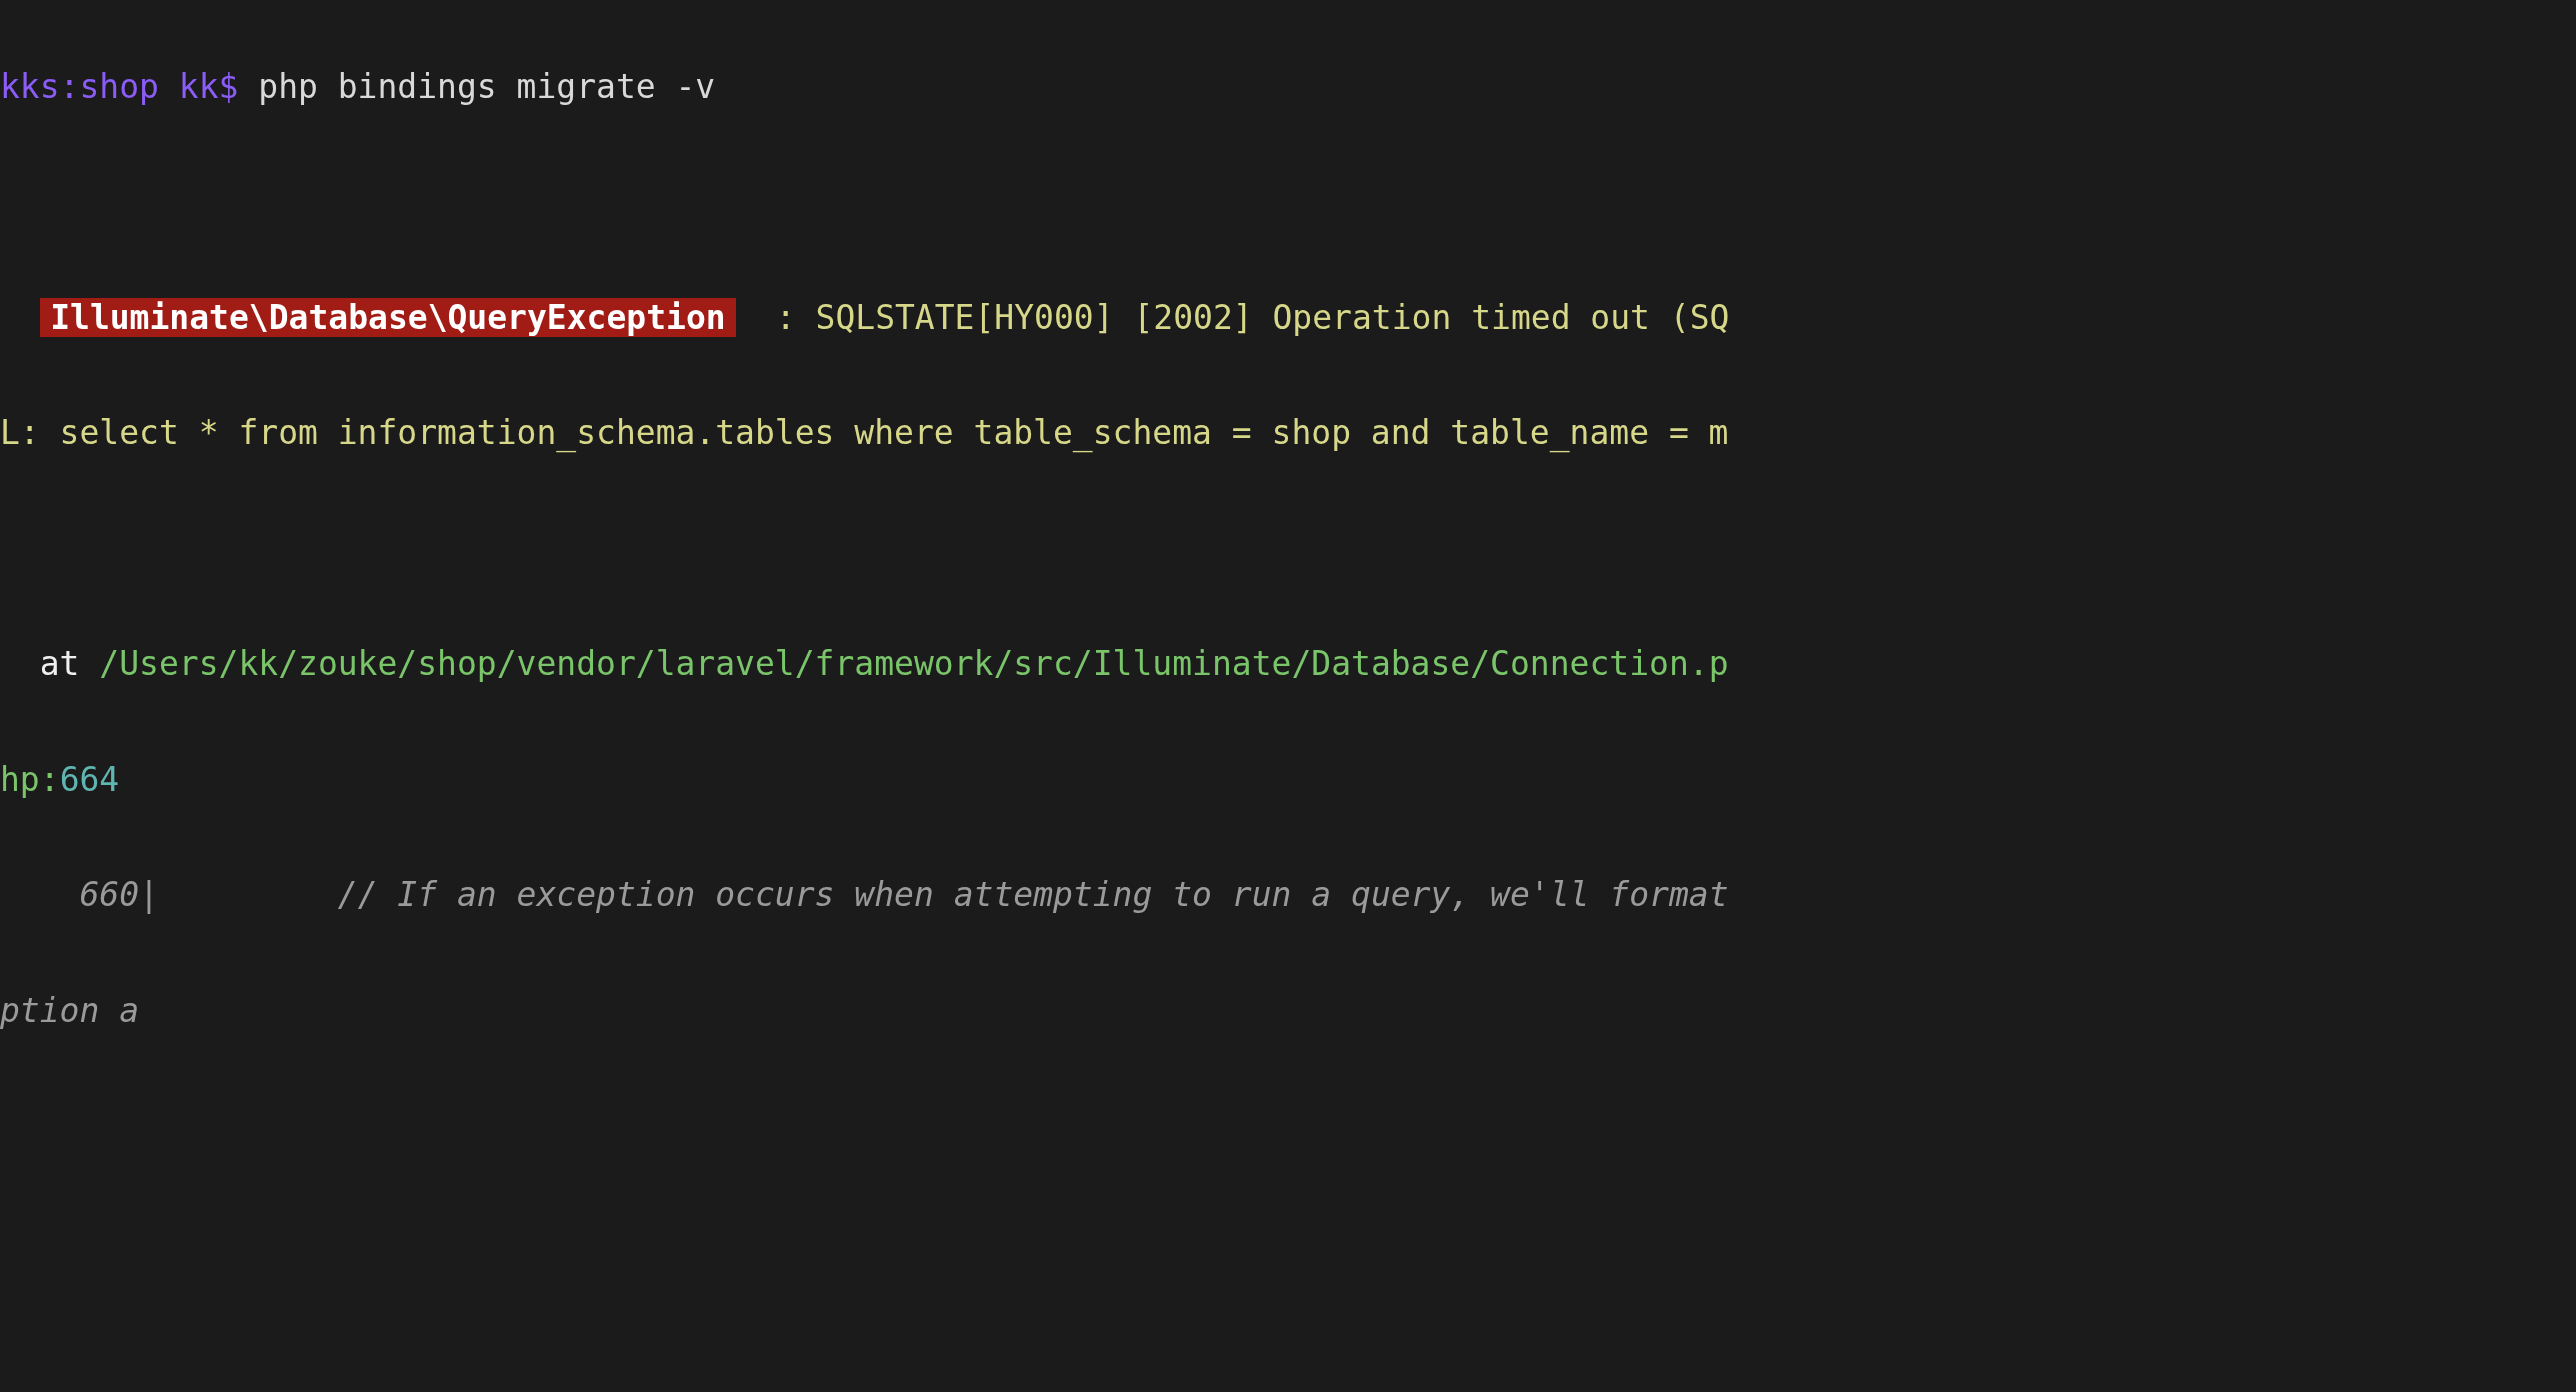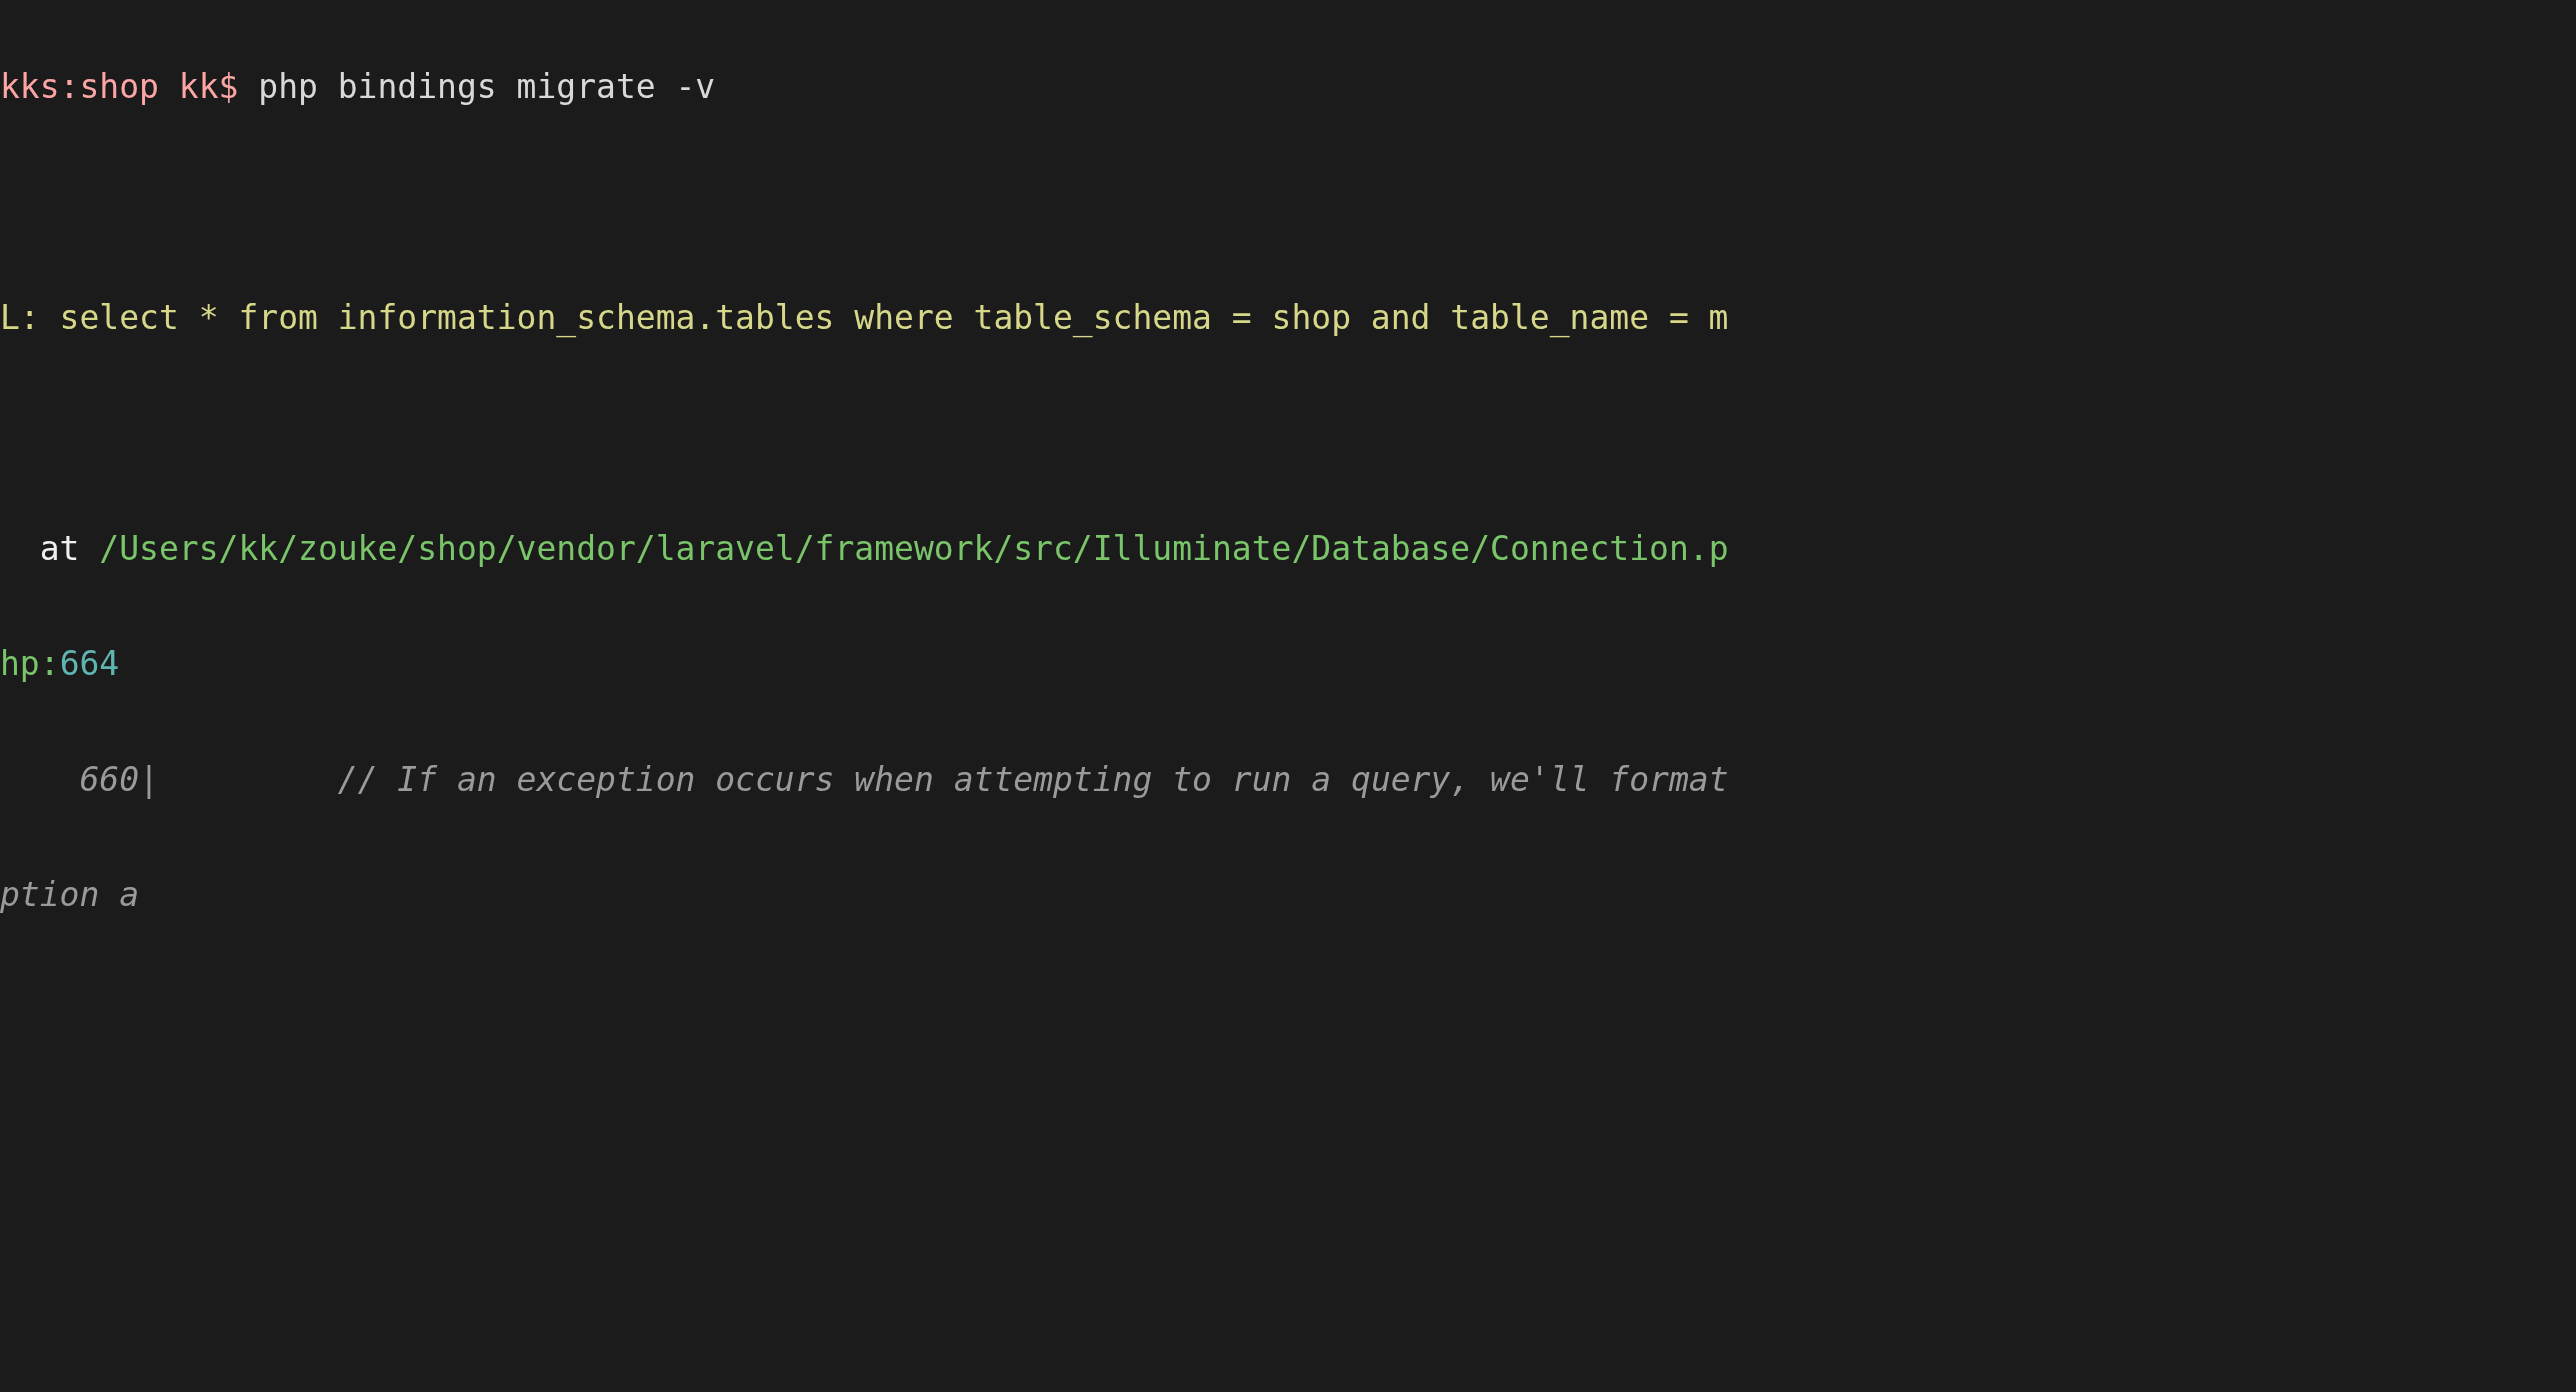--- a/index.html
+++ b/index.html
@@ -11,41 +11,42 @@
     font-size: 33px;
     line-height: 1.75;
     color: #d9d9d9;
     overflow: hidden;
   }
   .terminal {
     padding: 0;
     white-space: pre;
   }
   .line { white-space: pre; }
-  .prompt-host { color: #fca5a5; }
+  .prompt-host { color: #8b5cf6; }
   .prompt-cmd  { color: #d9d9d9; }
   .err-badge {
     background: #a01c15;
     color: #ffffff;
     font-weight: 700;
     padding: 0 10.4px;
   }
   .yellow  { color: #d7d78a; }
   .cyan    { color: #5fb5b0; text-align: center; }
   .green   { color: #7ac46a; }
   .comment { color: #9a9a9a; font-style: italic; }
   .gutter  { color: #9a9a9a; font-style: italic; }
   .white   { color: #efefef; }
 </style>
 </head>
 <body>
 
 <div class="terminal">
 <div class="line"><span class="prompt-host">kks:shop kk$ </span><span class="prompt-cmd">php bindings migrate -v</span></div>
 <div class="line"> </div>
+<div class="line"><span>  </span><span class="err-badge">Illuminate\Database\QueryException</span><span class="yellow">  : </span><span class="yellow">SQLSTATE[HY000] [2002] Operation timed out (SQ</span></div>
 <div class="line"><span class="yellow">L: select * from information_schema.tables where table_schema = shop and table_name = m</span></div>
 <div class="line"> </div>
 <div class="line"><span class="white">  at </span><span class="green">/Users/kk/zouke/shop/vendor/laravel/framework/src/Illuminate/Database/Connection.p</span></div>
 <div class="line"><span class="green">hp</span><span class="green">:</span><span class="cyan">664</span></div>
 <div class="line"><span class="gutter">    660|         </span><span class="comment">// If an exception occurs when attempting to run a query, we'll format</span></div>
 <div class="line"><span class="comment">ption a</span></div>
 
 
 
 

